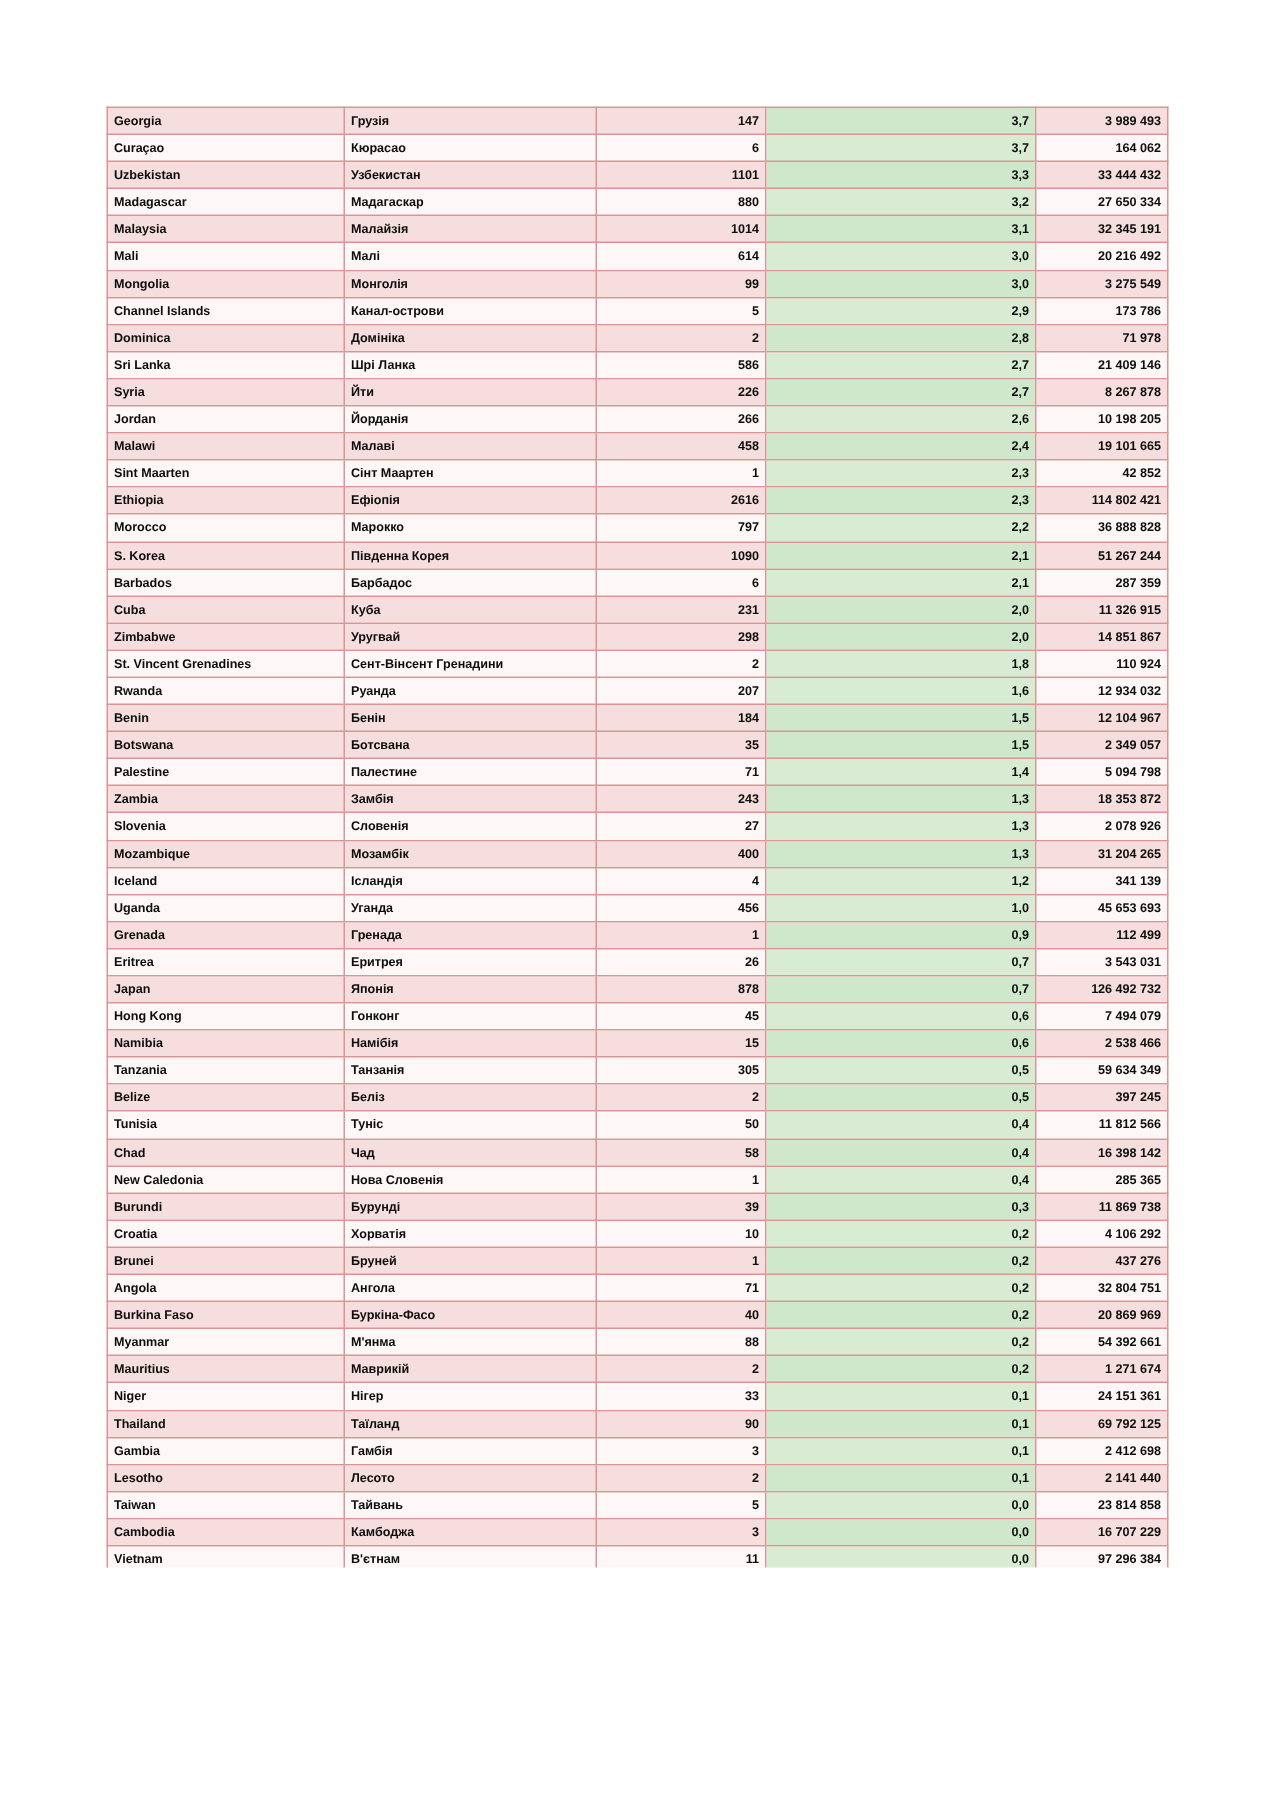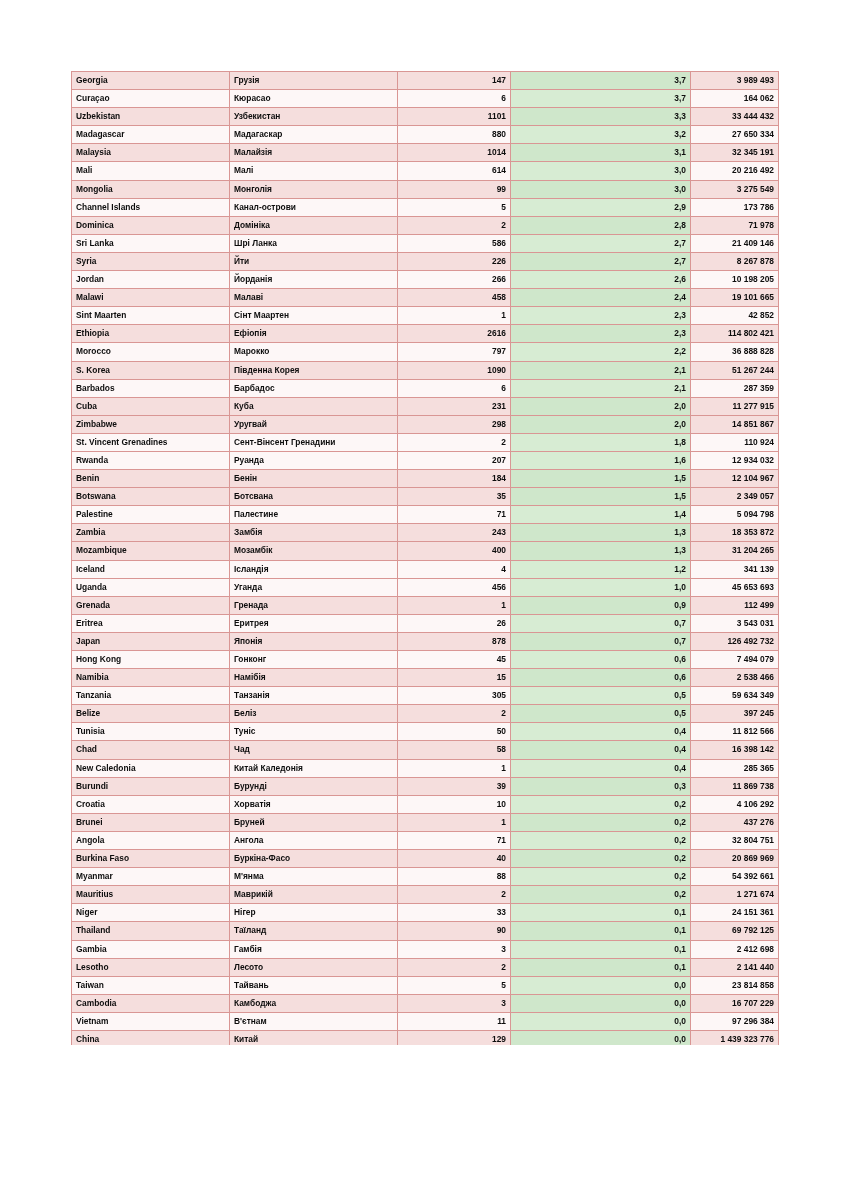--- a/index.html
+++ b/index.html
@@ -208,21 +208,21 @@
             <td class="cell-uk">Барбадос</td>
             <td class="cell-num">6</td>
             <td class="cell-rate">2,1</td>
             <td class="cell-pop">287 359</td>
           </tr>
           <tr class="row-odd">
             <td class="cell-en">Cuba</td>
             <td class="cell-uk">Куба</td>
             <td class="cell-num">231</td>
             <td class="cell-rate">2,0</td>
-            <td class="cell-pop">11 277 915</td>
+            <td class="cell-pop">11 326 915</td>
           </tr>
           <tr class="row-odd">
             <td class="cell-en">Zimbabwe</td>
             <td class="cell-uk">Уругвай</td>
             <td class="cell-num">298</td>
             <td class="cell-rate">2,0</td>
             <td class="cell-pop">14 851 867</td>
           </tr>
           <tr class="row-even">
             <td class="cell-en">St. Vincent Grenadines</td>
@@ -259,20 +259,27 @@
             <td class="cell-rate">1,4</td>
             <td class="cell-pop">5 094 798</td>
           </tr>
           <tr class="row-odd">
             <td class="cell-en">Zambia</td>
             <td class="cell-uk">Замбія</td>
             <td class="cell-num">243</td>
             <td class="cell-rate">1,3</td>
             <td class="cell-pop">18 353 872</td>
           </tr>
+          <tr class="row-even">
+            <td class="cell-en">Slovenia</td>
+            <td class="cell-uk">Словенія</td>
+            <td class="cell-num">27</td>
+            <td class="cell-rate">1,3</td>
+            <td class="cell-pop">2 078 926</td>
+          </tr>
           <tr class="row-odd">
             <td class="cell-en">Mozambique</td>
             <td class="cell-uk">Мозамбік</td>
             <td class="cell-num">400</td>
             <td class="cell-rate">1,3</td>
             <td class="cell-pop">31 204 265</td>
           </tr>
           <tr class="row-even">
             <td class="cell-en">Iceland</td>
             <td class="cell-uk">Ісландія</td>
@@ -345,21 +352,21 @@
           </tr>
           <tr class="row-odd">
             <td class="cell-en">Chad</td>
             <td class="cell-uk">Чад</td>
             <td class="cell-num">58</td>
             <td class="cell-rate">0,4</td>
             <td class="cell-pop">16 398 142</td>
           </tr>
           <tr class="row-even">
             <td class="cell-en">New Caledonia</td>
-            <td class="cell-uk">Китай Каледонія</td>
+            <td class="cell-uk">Нова Словенія</td>
             <td class="cell-num">1</td>
             <td class="cell-rate">0,4</td>
             <td class="cell-pop">285 365</td>
           </tr>
           <tr class="row-odd">
             <td class="cell-en">Burundi</td>
             <td class="cell-uk">Бурунді</td>
             <td class="cell-num">39</td>
             <td class="cell-rate">0,3</td>
             <td class="cell-pop">11 869 738</td>

